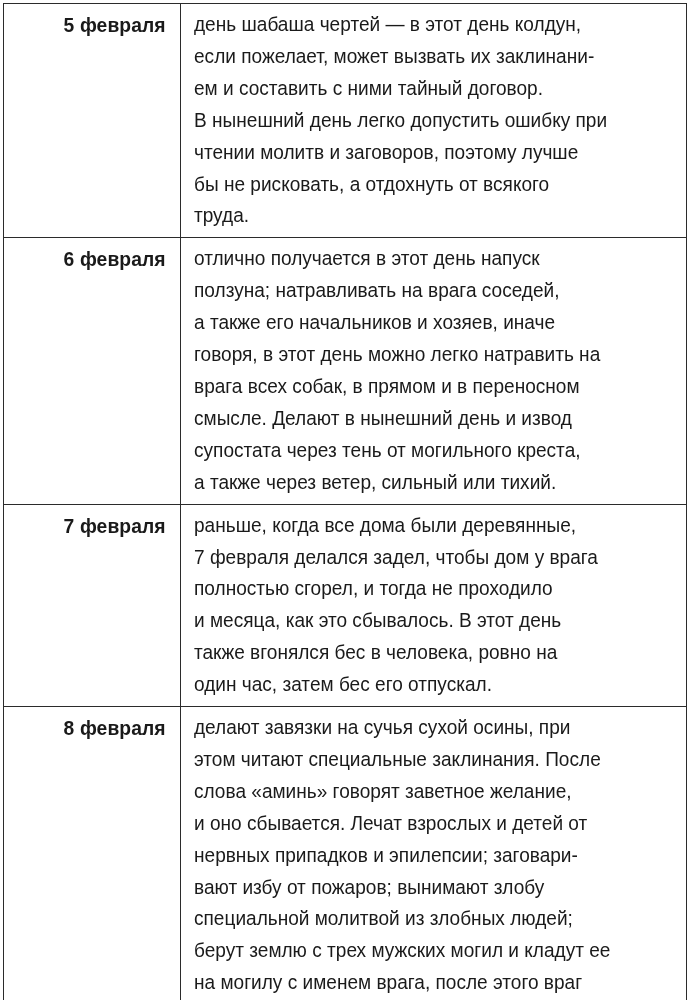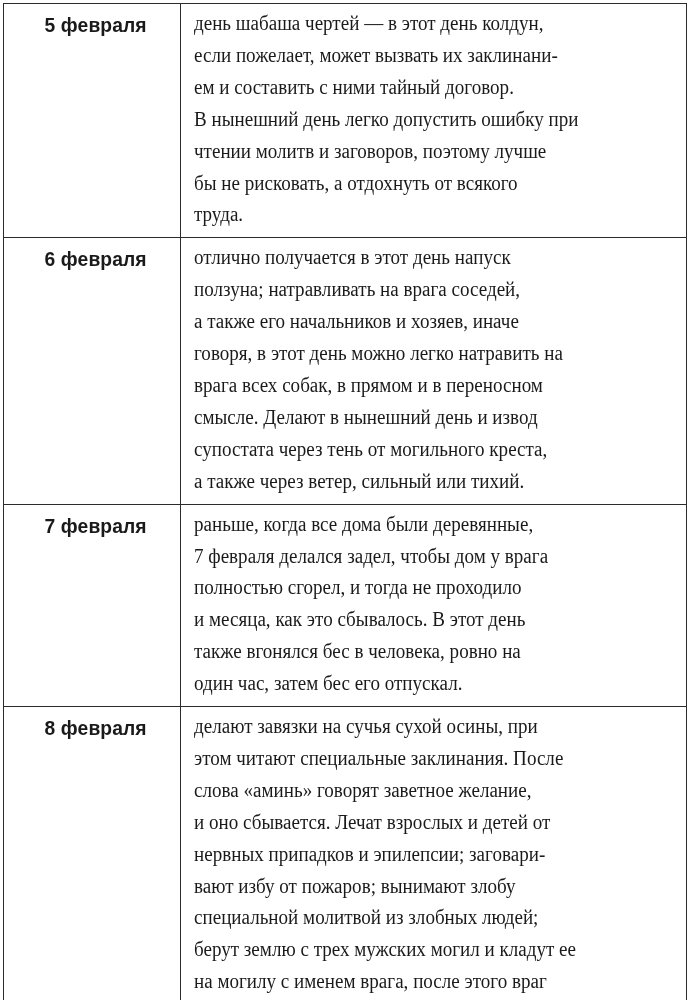--- a/index.html
+++ b/index.html
@@ -39,21 +39,21 @@
 
   .cell-date,
   .cell-desc {
     border: 1.6px solid #2b2b2b;
     padding: 0;
     background: #ffffff;
   }
 
   .cell-date {
     width: 176px;
-    text-align: center;
+    text-align: right;
   }
 
   .cell-desc {
     width: 505px;
   }
 
   .date-label {
     display: block;
     font-weight: bold;
     font-size: 20.5px;
@@ -62,21 +62,20 @@
     padding: 5px 4px 0 23px;
     white-space: nowrap;
     font-stretch: condensed;
     transform: scaleX(0.94);
     transform-origin: left top;
   }
 
   .desc-block {
     display: block;
     padding: 5px 6px 6px 13px;
-    font-family: Liberation Serif, serif;
   }
 
   .desc-line {
     display: block;
     font-size: 20.5px;
     line-height: 31.9px;
     white-space: pre;
     font-weight: normal;
     letter-spacing: 0px;
     font-stretch: condensed;

